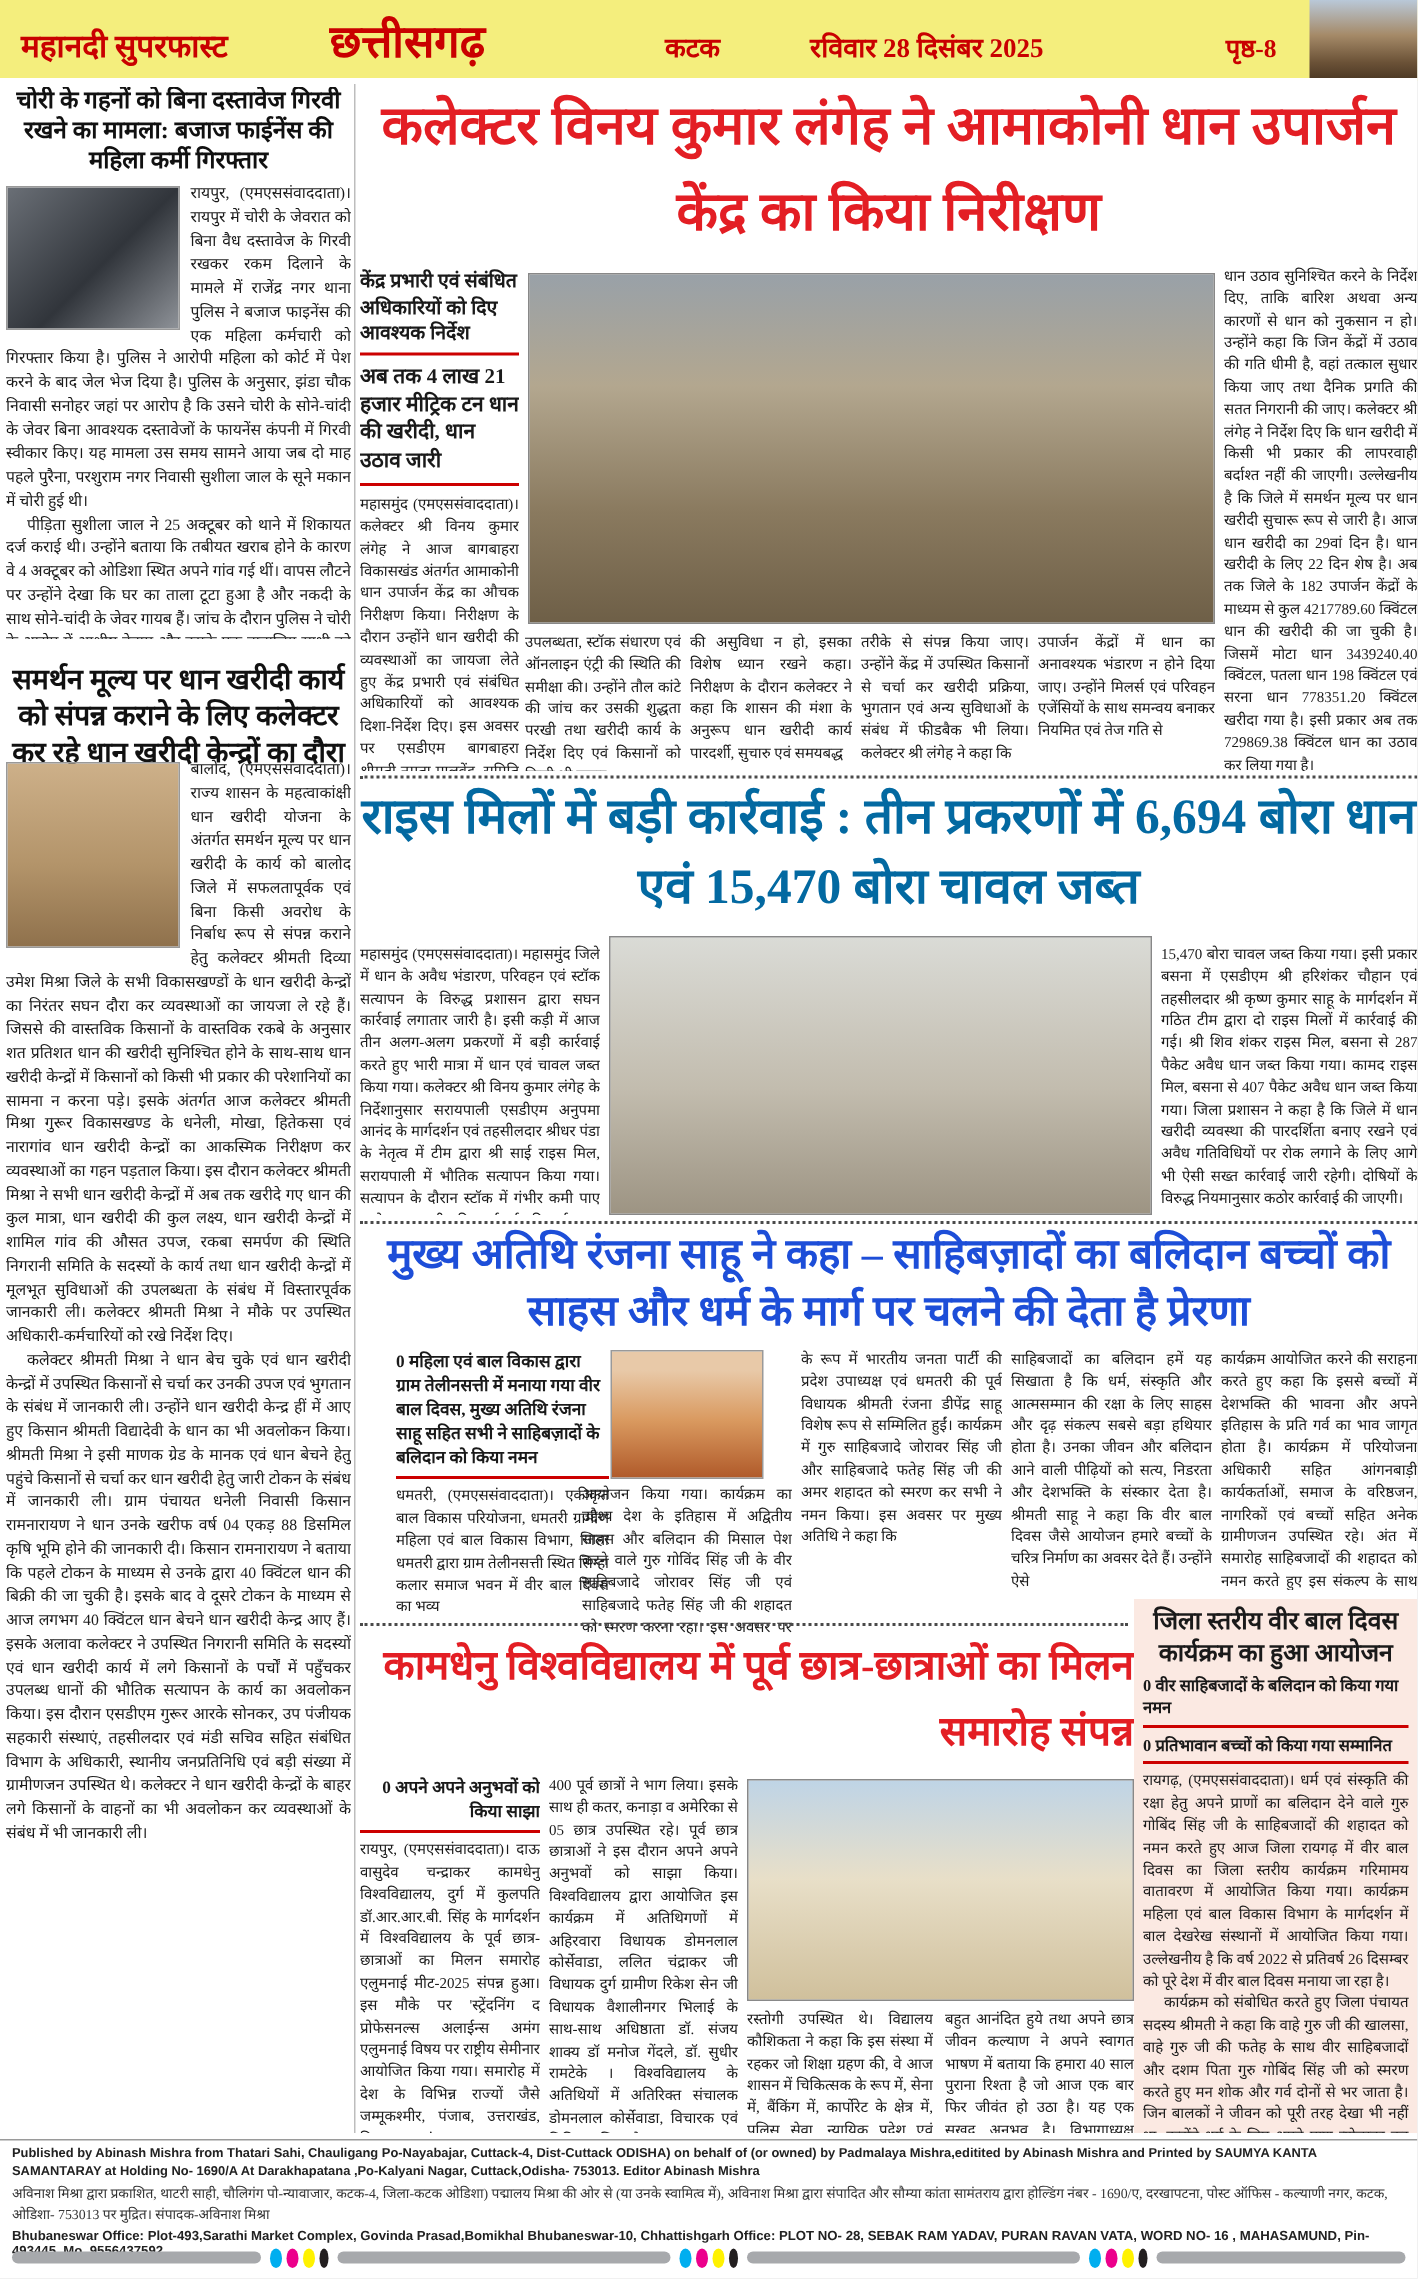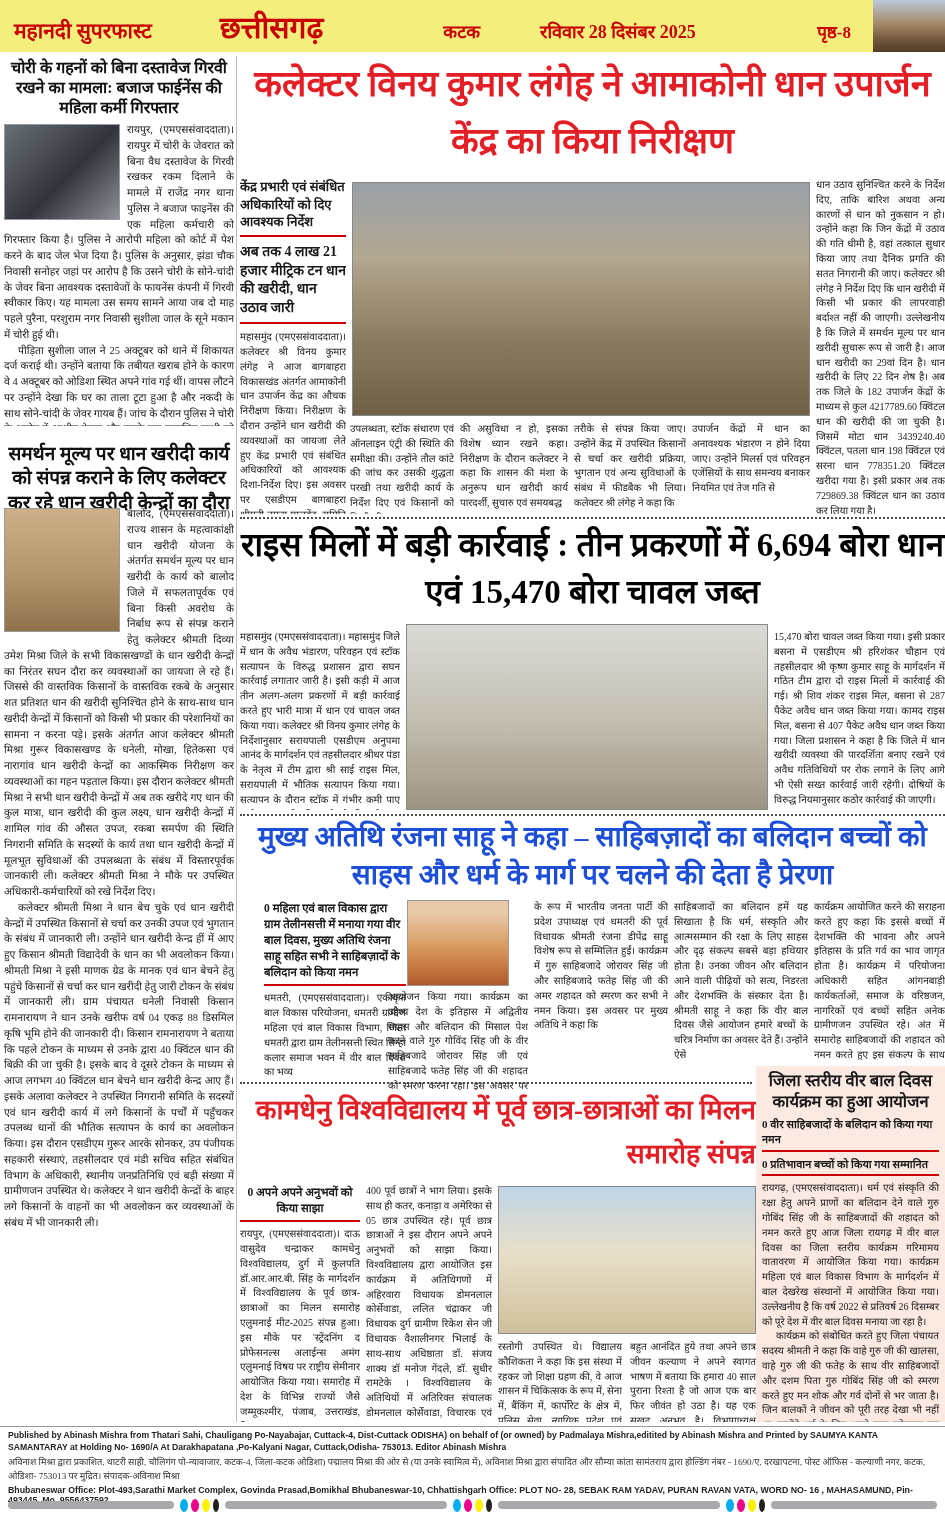--- a/index.html
+++ b/index.html
@@ -22,21 +22,21 @@
   .abs{position:absolute;box-sizing:border-box;overflow:hidden;}
   .body-txt{font-size:10.5px;line-height:1.5;}
   .body-sm{font-size:10px;line-height:1.48;}
   .redrule{border:none;border-bottom:2px solid #cc0000;margin:4px 0 6px 0;}
   .dotsep{position:absolute;border-top:2px dotted #4a4a4a;height:0;}
   .vline{position:absolute;width:1px;background:#bdbdbd;}
   h1,h2,h3,p{margin:0;}
   p.ind{text-indent:14px;}
   
   .hl-main{color:#e31e24;font-weight:bold;font-size:36px;line-height:57px;text-align:center;}
-  .hl-blue{color:#000000;font-weight:bold;font-size:33px;line-height:47px;text-align:center;}
+  .hl-blue{color:#0369a1;font-weight:bold;font-size:33px;line-height:47px;text-align:center;}
   .hl-blk{color:#1d4ed8;font-weight:bold;font-size:28px;line-height:38px;text-align:center;}
   .hl-red2{color:#e31e24;font-weight:bold;font-size:27px;line-height:44px;text-align:right;}
   .hl-left1{color:#111;font-weight:bold;font-size:16px;line-height:1.25;text-align:center;}
   .hl-left2{color:#111;font-weight:bold;font-size:19px;line-height:1.28;text-align:center;margin-top:16px;}
   .subhead{font-weight:bold;font-size:13px;line-height:1.35;}
   .subhead2{font-weight:bold;font-size:14px;line-height:1.35;}
   .bullet{font-weight:bold;font-size:11.5px;line-height:1.4;}
   
   .jila{background:#fbe9e2;padding:4px 6px;}
   .jila .hl{font-weight:bold;font-size:16.5px;line-height:1.3;text-align:center;margin-bottom:4px;}
@@ -134,21 +134,21 @@
   </div>
   <div class="abs body-sm jst" style="left:534px;top:900px;width:134px;height:190px;">के रूप में भारतीय जनता पार्टी की प्रदेश उपाध्यक्ष एवं धमतरी की पूर्व विधायक श्रीमती रंजना डीपेंद्र साहू विशेष रूप से सम्मिलित हुईं। कार्यक्रम में गुरु साहिबजादे जोरावर सिंह जी और साहिबजादे फतेह सिंह जी की अमर शहादत को स्मरण कर सभी ने नमन किया। इस अवसर पर मुख्य अतिथि ने कहा कि</div>
   <div class="abs body-sm jst" style="left:674px;top:900px;width:134px;height:190px;">साहिबजादों का बलिदान हमें यह सिखाता है कि धर्म, संस्कृति और आत्मसम्मान की रक्षा के लिए साहस और दृढ़ संकल्प सबसे बड़ा हथियार होता है। उनका जीवन और बलिदान आने वाली पीढ़ियों को सत्य, निडरता और देशभक्ति के संस्कार देता है। श्रीमती साहू ने कहा कि वीर बाल दिवस जैसे आयोजन हमारे बच्चों के चरित्र निर्माण का अवसर देते हैं। उन्होंने ऐसे</div>
   <div class="abs body-sm jst" style="left:814px;top:900px;width:131px;height:160px;">कार्यक्रम आयोजित करने की सराहना करते हुए कहा कि इससे बच्चों में देशभक्ति की भावना और अपने इतिहास के प्रति गर्व का भाव जागृत होता है। कार्यक्रम में परियोजना अधिकारी सहित आंगनबाड़ी कार्यकर्ताओं, समाज के वरिष्ठजन, नागरिकों एवं बच्चों सहित अनेक ग्रामीणजन उपस्थित रहे। अंत में समारोह साहिबजादों की शहादत को नमन करते हुए इस संकल्प के साथ संपन्न हुआ कि उनके आदर्शों को जीवन में अपनाया जाएगा।</div>
 
   <div class="dotsep" style="left:240px;top:1082px;width:512px;"></div>
 
   <div class="abs hl-red2" style="left:240px;top:1088px;width:516px;height:92px;">कामधेनु विश्वविद्यालय में पूर्व छात्र-छात्राओं का मिलन समारोह संपन्न</div>
 
   <div class="abs" style="left:240px;top:1184px;width:120px;height:238px;">
-    <div class="bullet" style="text-align:center;padding-bottom:4px;border-bottom:2px solid #cc0000;margin-bottom:5px;">0 अपने अपने अनुभवों को किया साझा</div>
+    <div class="bullet" style="text-align:right;padding-bottom:4px;border-bottom:2px solid #cc0000;margin-bottom:5px;">0 अपने अपने अनुभवों को किया साझा</div>
     <p class="body-sm jst">रायपुर, (एमएससंवाददाता)। दाऊ वासुदेव चन्द्राकर कामधेनु विश्वविद्यालय, दुर्ग में कुलपति डॉ.आर.आर.बी. सिंह के मार्गदर्शन में विश्वविद्यालय के पूर्व छात्र-छात्राओं का मिलन समारोह एलुमनाई मीट-2025 संपन्न हुआ। इस मौके पर 'स्ट्रेंदनिंग द प्रोफेसनल्स अलाईन्स अमंग एलुमनाई विषय पर राष्ट्रीय सेमीनार आयोजित किया गया। समारोह में देश के विभिन्न राज्यों जैसे जम्मूकश्मीर, पंजाब, उत्तराखंड, बिहार, झारखंड, गुजरात, महाराष्ट्र, मध्य प्रदेश, उत्तर प्रदेश, कर्नाटक, केरल तथा छत्तीसगढ़ के कुल</p>
   </div>
   <div class="abs body-sm jst" style="left:366px;top:1184px;width:126px;height:238px;">400 पूर्व छात्रों ने भाग लिया। इसके साथ ही कतर, कनाड़ा व अमेरिका से 05 छात्र उपस्थित रहे। पूर्व छात्र छात्राओं ने इस दौरान अपने अपने अनुभवों को साझा किया। विश्वविद्यालय द्वारा आयोजित इस कार्यक्रम में अतिथिगणों में अहिरवारा विधायक डोमनलाल कोर्सेवाडा, ललित चंद्राकर जी विधायक दुर्ग ग्रामीण रिकेश सेन जी विधायक वैशालीनगर भिलाई के साथ-साथ अधिष्ठाता डॉ. संजय शाक्य डॉ मनोज गेंदले, डॉ. सुधीर रामटेके । विश्वविद्यालय के अतिथियों में अतिरिक्त संचालक डोमनलाल कोर्सेवाडा, विचारक एवं चिकित्सा शिक्षा के</div>
   <div class="abs photo ph-building" style="left:498px;top:1186px;width:258px;height:148px;border:1px solid #888;"></div>
   <div class="abs body-sm jst" style="left:498px;top:1340px;width:124px;height:82px;">रस्तोगी उपस्थित थे। विद्यालय कौशिकता ने कहा कि इस संस्था में रहकर जो शिक्षा ग्रहण की, वे आज शासन में चिकित्सक के रूप में, सेना में, बैंकिंग में, कार्पोरेट के क्षेत्र में, पुलिस सेवा, न्यायिक प्रदेश एवं अन्य क्षेत्रों में देश का नाम रोशन कर रहे हैं। सभी पूर्व छात्र अपने पुराने साथियों, अध्यापकों से मिलकर</div>
   <div class="abs body-sm jst" style="left:630px;top:1340px;width:126px;height:82px;">बहुत आनंदित हुये तथा अपने छात्र जीवन कल्याण ने अपने स्वागत भाषण में बताया कि हमारा 40 साल पुराना रिश्ता है जो आज एक बार फिर जीवंत हो उठा है। यह एक सुखद अनुभव है। विभागाध्यक्ष कार्यक्रम का सफल संचालन करने के लिये प्रबंधन का आभार जताया। कार्यक्रम का समापन राष्ट्रगान के साथ हुआ।</div>
 
   <div class="abs jila" style="left:756px;top:1066px;width:189px;height:356px;">
     <div class="hl">जिला स्तरीय वीर बाल दिवस कार्यक्रम का हुआ आयोजन</div>
     <div class="bl">0 वीर साहिबजादों के बलिदान को किया गया नमन</div>

